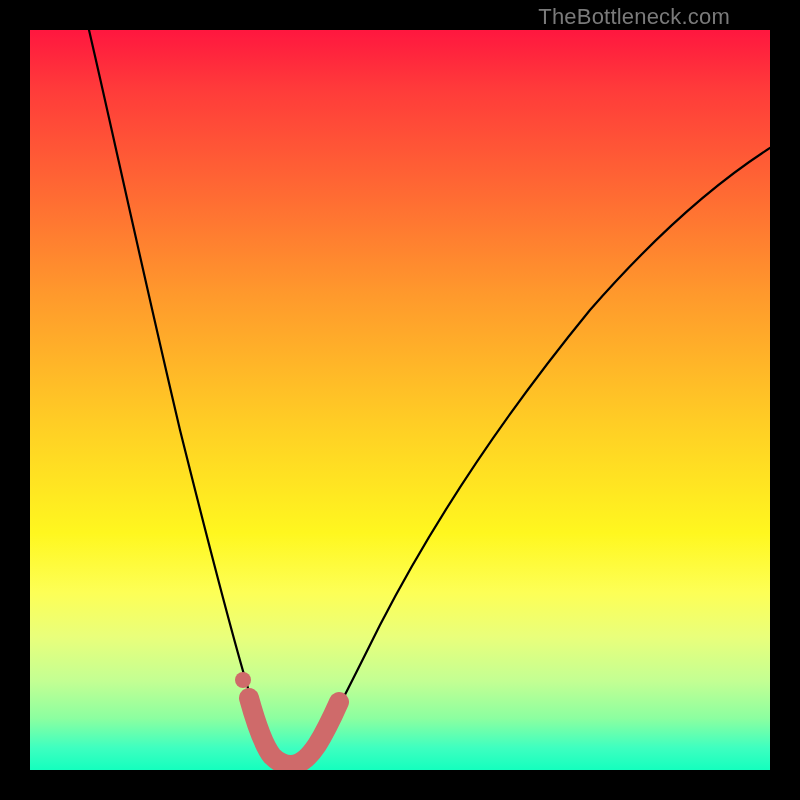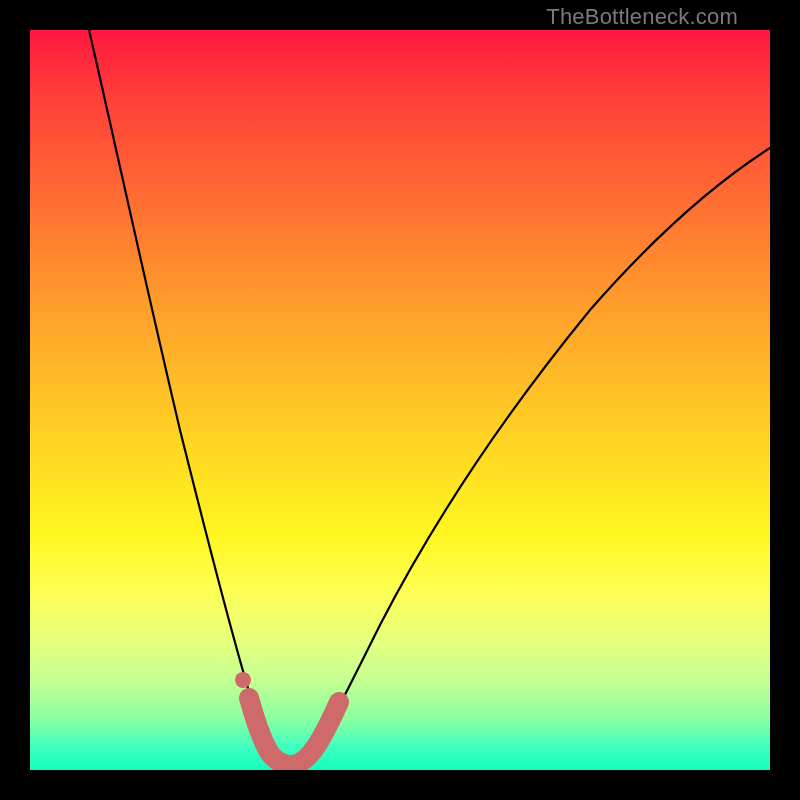--- a/index.html
+++ b/index.html
@@ -9,21 +9,20 @@
     height: 800px;
     background: #000;
     overflow: hidden;
     font-family: Arial, Helvetica, sans-serif;
   }
   .frame {
     position: absolute;
     left: 0; top: 0;
     width: 740px; height: 800px;
     background: #000;
-    padding-left: 8px;
   }
   .plot {
     position: absolute;
     left: 30px;
     top: 30px;
     width: 740px;
     height: 740px;
     
     background: linear-gradient(to bottom,
       #ff173f 0%,

